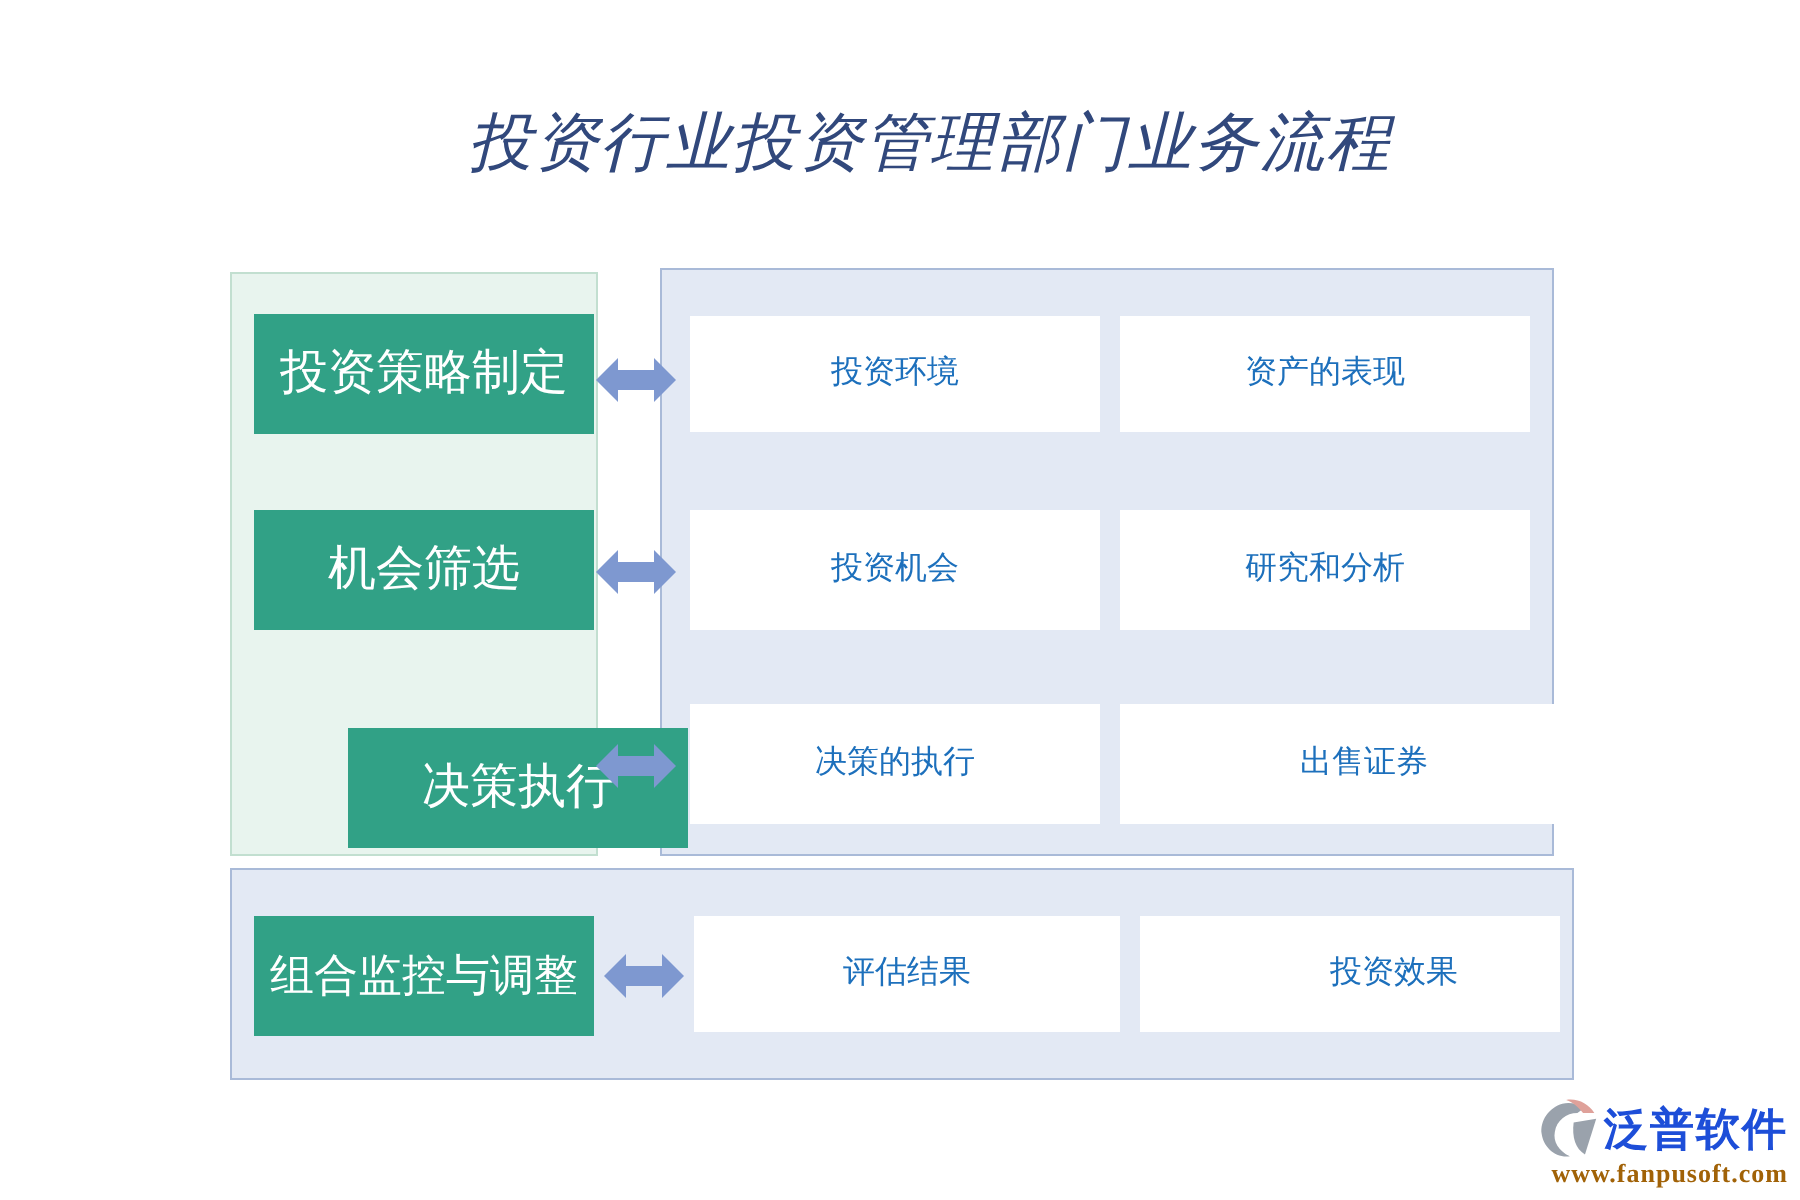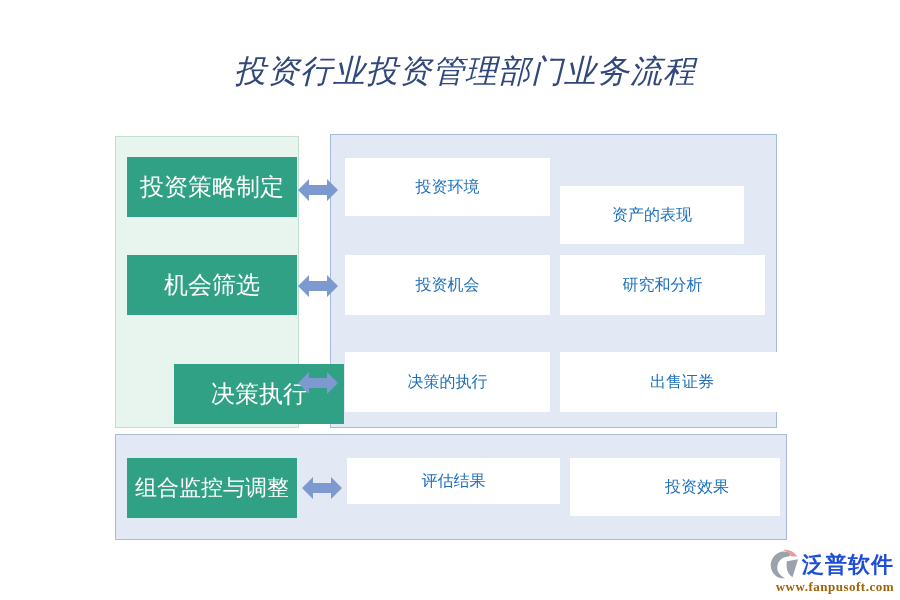--- a/index.html
+++ b/index.html
@@ -69,26 +69,26 @@
   .arrow.a4 { left: 302px; top: 474px; }
   .flow-box {
     position: absolute;
     background: #ffffff;
     color: #1d70bc;
     display: flex; align-items: center; justify-content: center;
     font-size: 16px;
     line-height: 1;
   }
   .r1c1 { left: 345px; top: 158px; width: 205px; height: 58px; }
-  .r1c2 { left: 560px; top: 158px; width: 184px; height: 58px; margin-top: 28px; }
+  .r1c2 { left: 560px; top: 158px; width: 205px; height: 58px; }
   .r2c1 { left: 345px; top: 255px; width: 205px; height: 60px; }
   .r2c2 { left: 560px; top: 255px; width: 205px; height: 60px; }
   .r3c1 { left: 345px; top: 352px; width: 205px; height: 60px; }
   .r3c2 { left: 560px; top: 352px; width: 244px; height: 60px; font-family: Liberation Serif, serif; }
-  .r4c1 { left: 347px; top: 458px; width: 213px; height: 46px; }
+  .r4c1 { left: 347px; top: 458px; width: 213px; height: 58px; }
   .r4c2 { left: 570px; top: 458px; width: 210px; height: 58px; padding-left: 44px; }
   .watermark {
     position: absolute;
     left: 758px; top: 549px;
     width: 136px;
     text-align: right;
   }
   .watermark-top {
     display: flex; align-items: center; justify-content: flex-end;
     gap: 2px;

